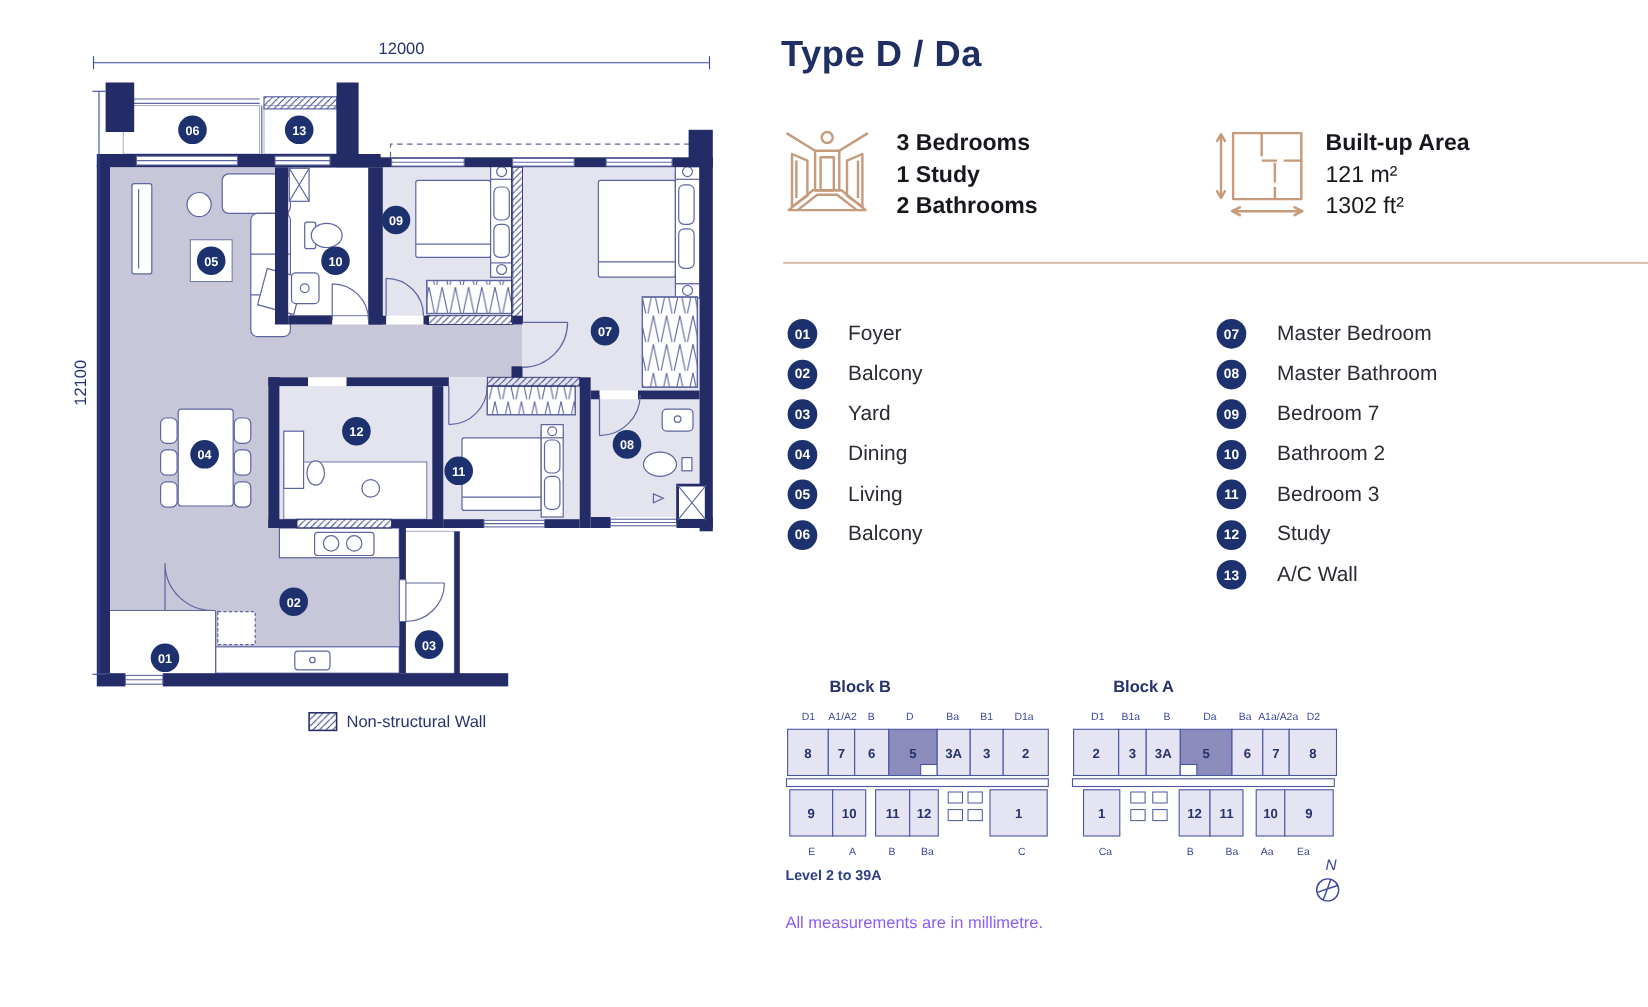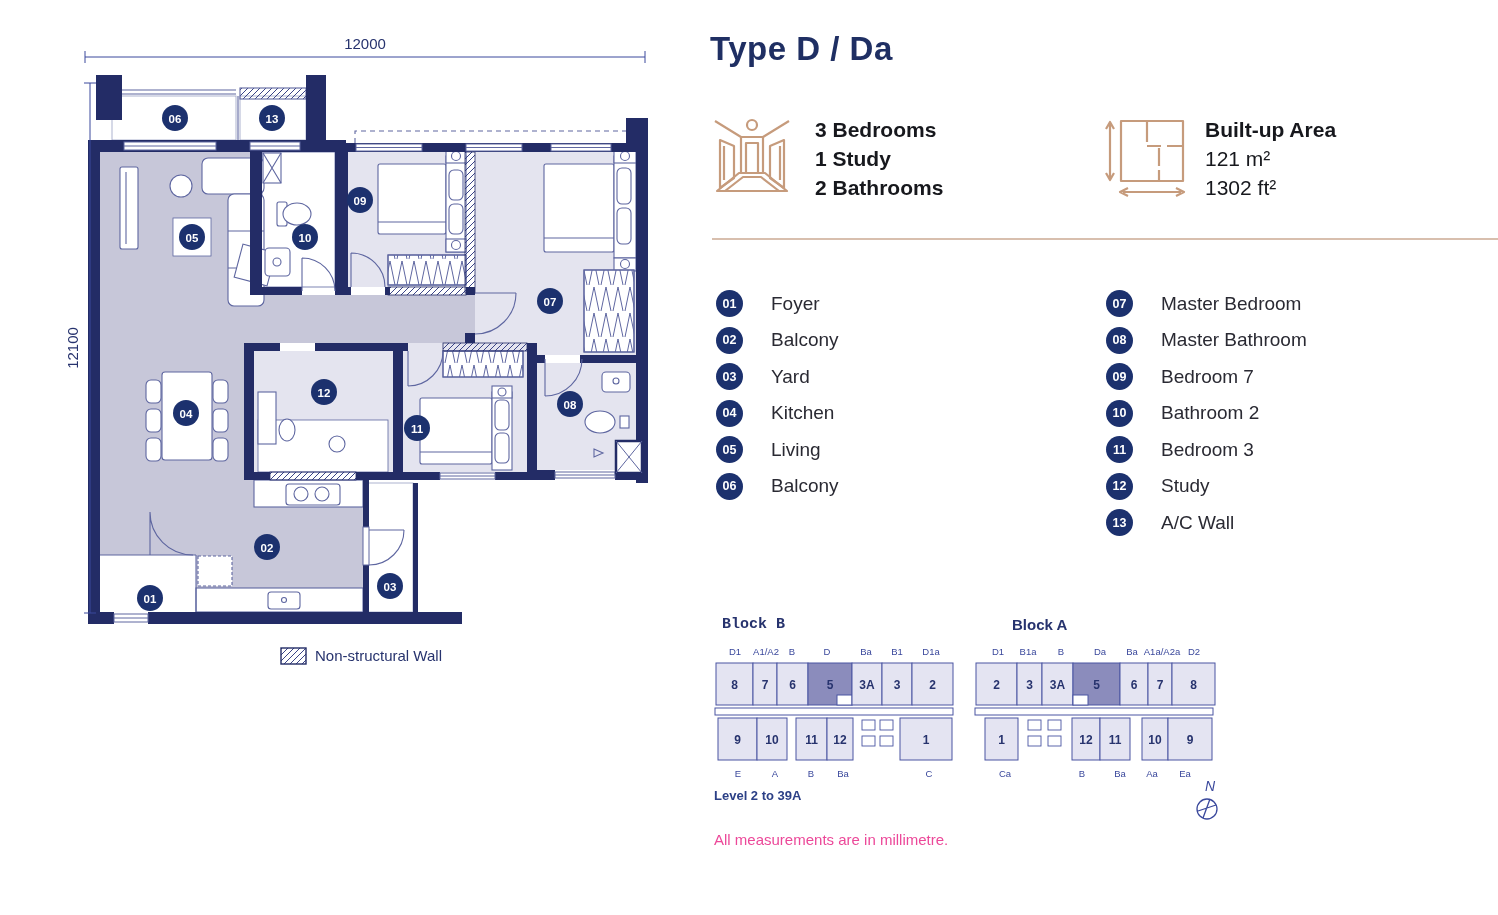--- a/index.html
+++ b/index.html
@@ -10,27 +10,27 @@
   .feature-text .b{font-weight:bold;}
   #divider{left:712px;top:238px;width:786px;height:2px;background:#d8bfae;}
   .legend-col{top:290px;}
   #legend-col1{left:716px;}
   #legend-col2{left:1106px;}
   .legend-row{display:flex;align-items:center;height:27px;margin-bottom:9.5px;}
   .legend-badge{width:27px;height:27px;border-radius:50%;background:#1c316e;color:#fff;
     font-size:12.5px;font-weight:bold;display:flex;align-items:center;justify-content:center;flex:0 0 27px;}
   .legend-label{margin-left:28px;font-size:19px;color:#2a2a33;white-space:nowrap;}
   .block-title{top:616px;font-size:15px;font-weight:bold;color:#27336e;}
-  #block-b-title{left:722px;font-family:Liberation Mono, monospace;}
+  #block-b-title{left:754px;}
   #block-a-title{left:1012px;}
   .block-svg{top:638px;width:252px;height:152px;}
   #block-b-diagram{left:710px;}
   #block-a-diagram{left:968px;}
   #level-note{left:714px;top:788px;font-size:13px;font-weight:600;color:#2b3f86;}
-  #footnote{left:714px;top:831px;font-size:15px;color:#ec4899;}
+  #footnote{left:714px;top:831px;font-size:15px;color:#8b5cf6;}
   #compass{left:1190px;top:778px;}
   #floorplan{left:0;top:0;}
   text{font-family:"Liberation Sans",sans-serif;}
 </style>
 </head>
 <body>
 
 <svg id="floorplan" class="abs" width="700" height="700" viewBox="0 0 700 700">
   <defs>
     <pattern id="hatch" patternUnits="userSpaceOnUse" width="6" height="6">
@@ -334,21 +334,21 @@
     <div class="legend-row">
       <span class="legend-badge">02</span>
       <span class="legend-label">Balcony</span>
     </div>
     <div class="legend-row">
       <span class="legend-badge">03</span>
       <span class="legend-label">Yard</span>
     </div>
     <div class="legend-row">
       <span class="legend-badge">04</span>
-      <span class="legend-label">Kitchen</span>
+      <span class="legend-label">Dining</span>
     </div>
     <div class="legend-row">
       <span class="legend-badge">05</span>
       <span class="legend-label">Living</span>
     </div>
     <div class="legend-row">
       <span class="legend-badge">06</span>
       <span class="legend-label">Balcony</span>
     </div>
   </div>

